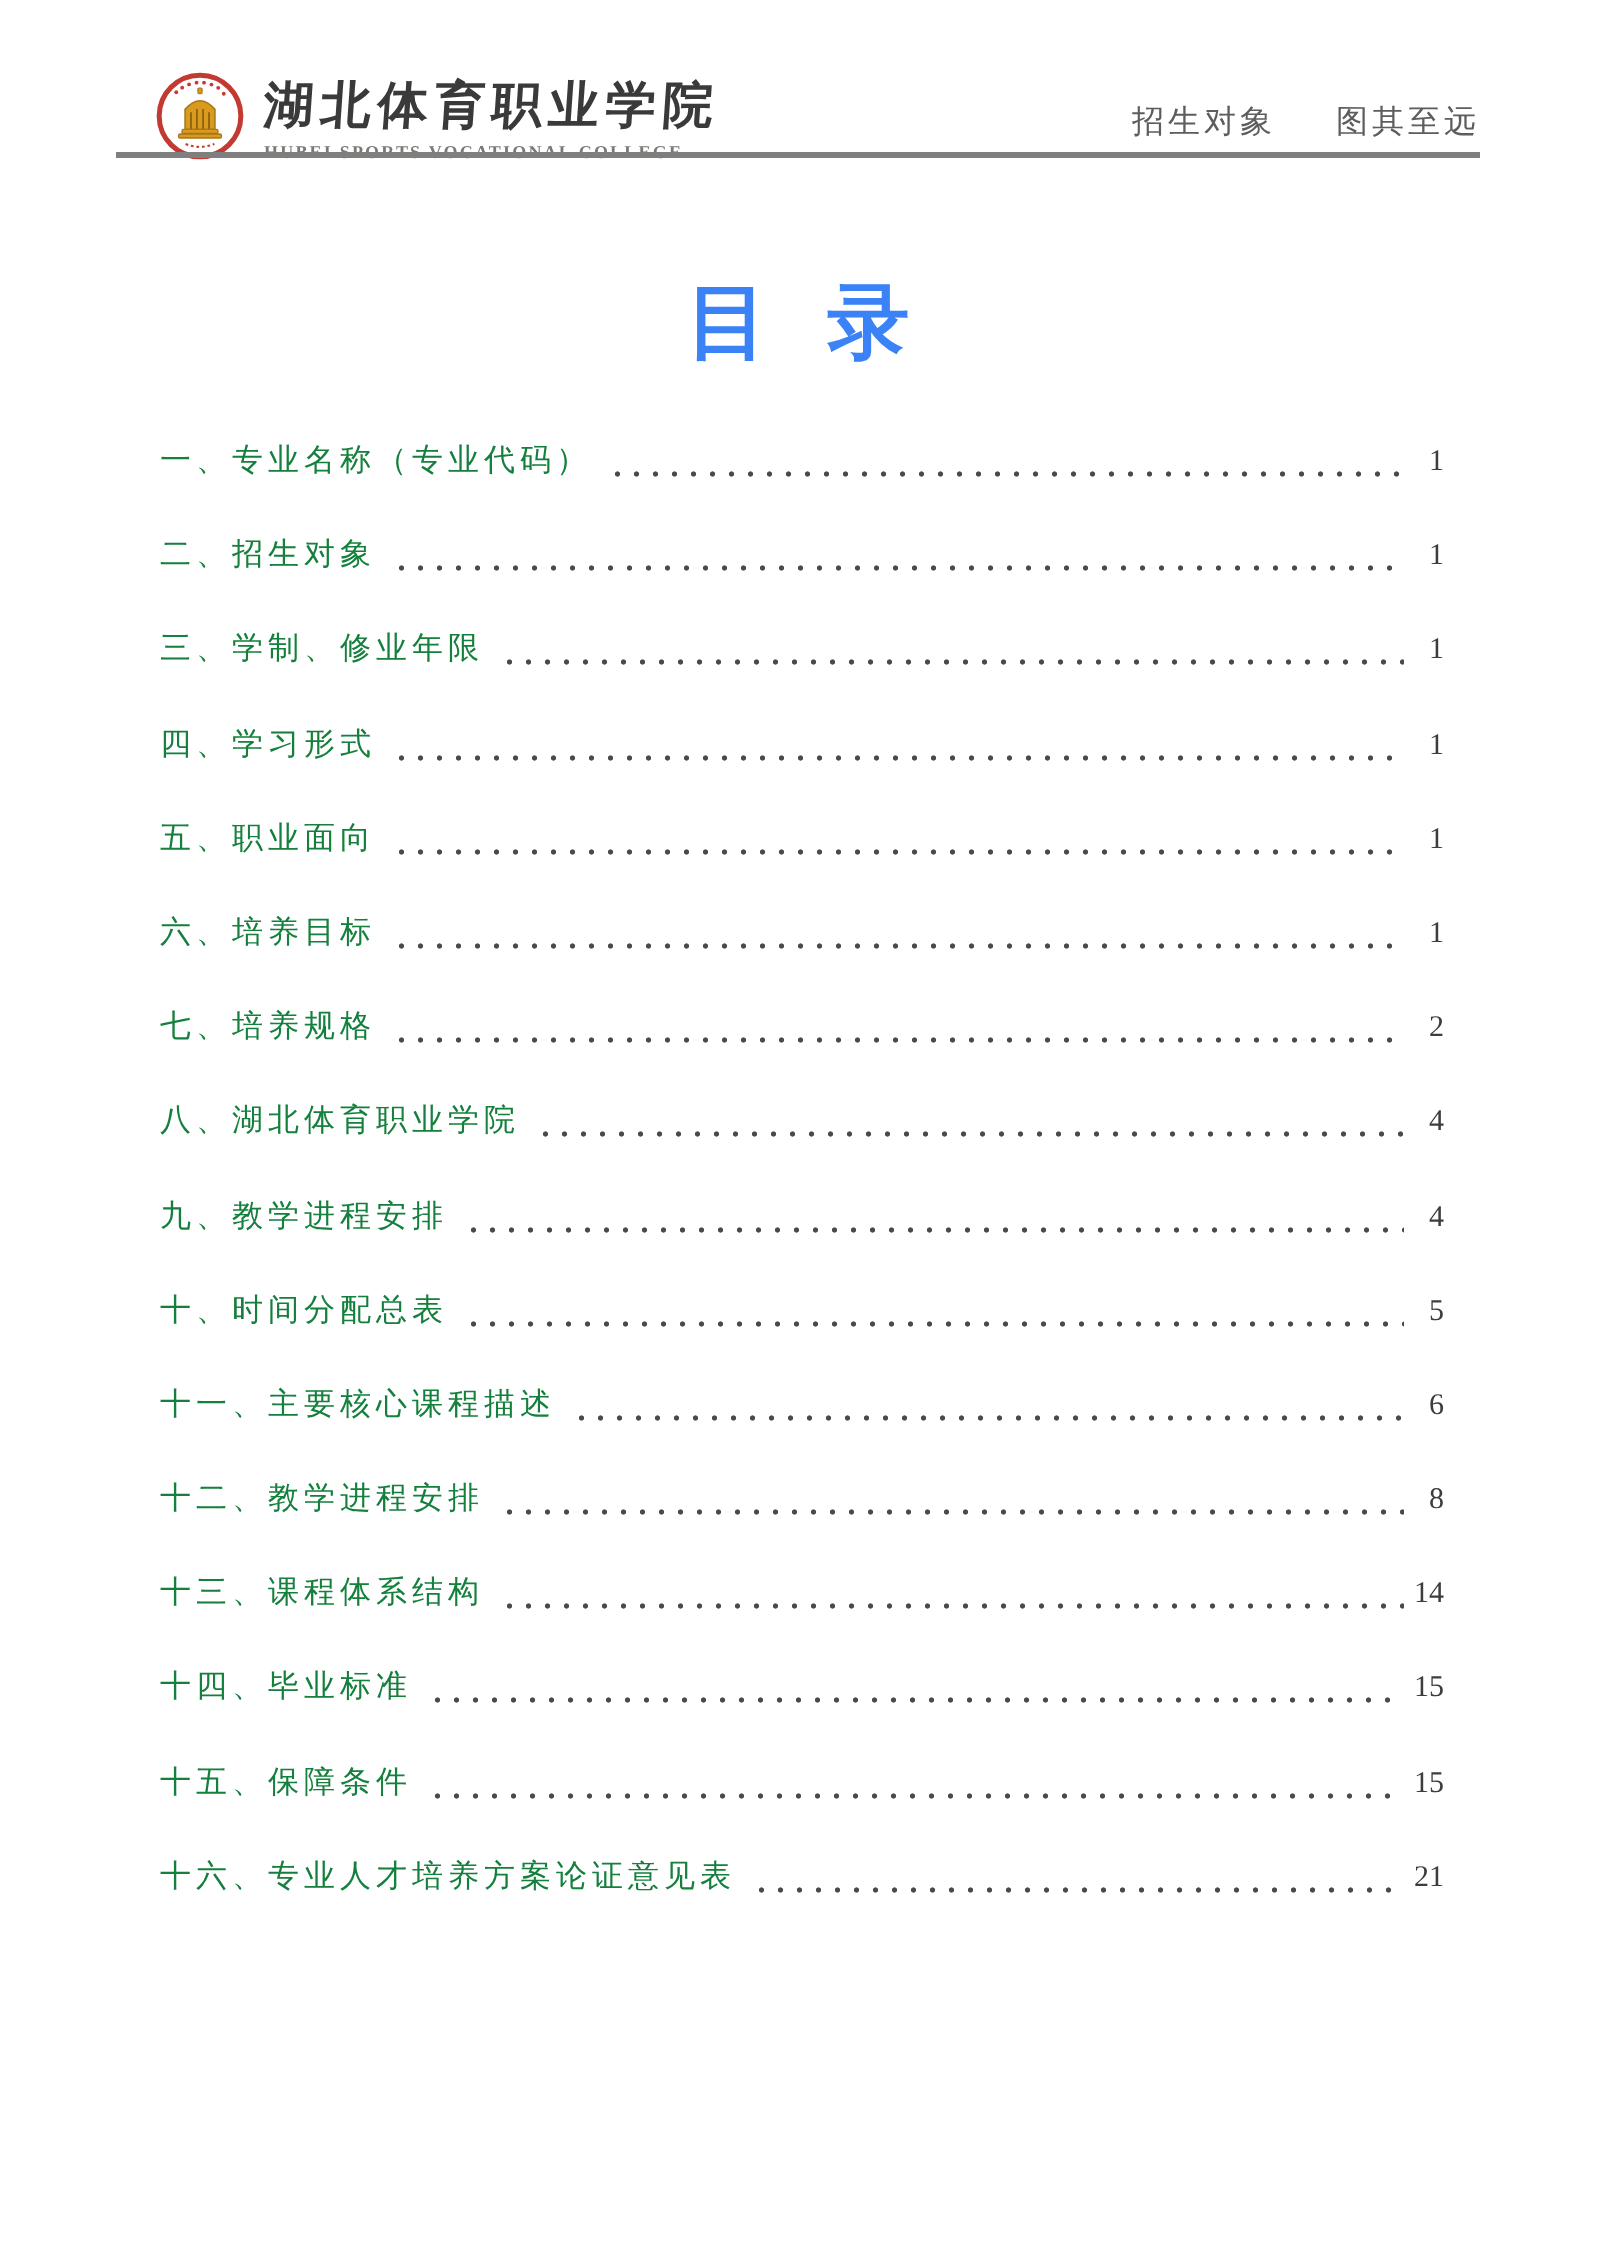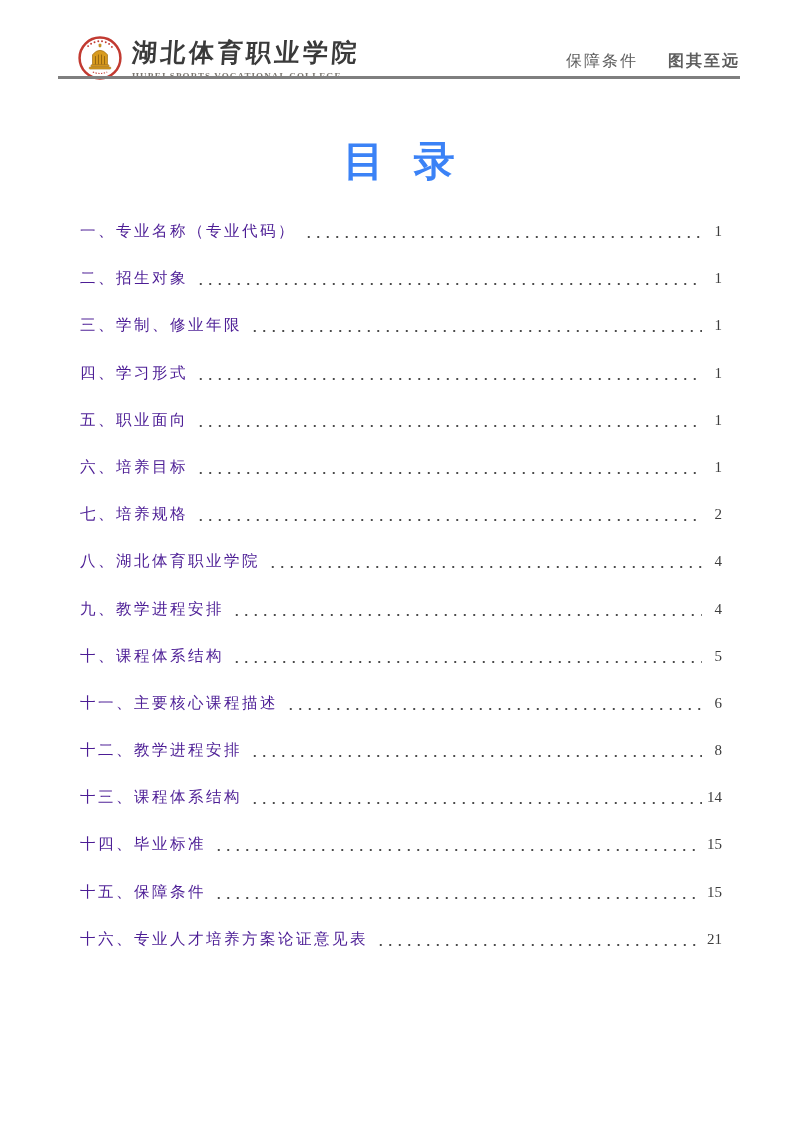--- a/index.html
+++ b/index.html
@@ -27,21 +27,21 @@
     font-size: 9px; font-weight: 700; color: #7c7872;
     letter-spacing: 1.1px; white-space: nowrap;
     font-family: "Liberation Serif", "DejaVu Serif", serif;
   }
   .hdr-slogan {
     position: absolute; right: 60px; top: 51px;
     font-size: 16px; color: #5d5d5d; letter-spacing: 2px;
     white-space: nowrap;
     font-family: "Liberation Serif", "DejaVu Serif", serif;
   }
-  .hdr-slogan .gap { display: inline-block; margin-left: 30px; font-weight: bold; }
+  .hdr-slogan .gap { display: inline-block; margin-left: 30px; }
   .hdr-rule {
     position: absolute; left: 58px; right: 60px; top: 76px;
     height: 2.6px; background: #7f7f7f;
   }
 
   
   .toc-title {
     position: absolute; top: 134px; left: 0; width: 100%;
     text-align: center;
     font-family: "Liberation Sans", "DejaVu Sans", sans-serif;
@@ -50,21 +50,21 @@
   }
 
   
   .toc { position: absolute; left: 80px; right: 78px; top: 221px; }
   .toc-row {
     display: flex; align-items: flex-end;
     height: 20px; margin-bottom: 27.2px;
     cursor: pointer;
   }
   .toc-label {
-    font-size: 15.5px; color: #4c1d95; letter-spacing: 2.5px;
+    font-size: 15.5px; color: #15803d; letter-spacing: 2.5px;
     white-space: nowrap; line-height: 20px;
   }
   .toc-leader {
     flex: 1 1 auto; height: 20px; margin: 0 2px 0 6px;
     background-image: radial-gradient(circle, #4a4a4a 1.15px, rgba(0,0,0,0) 1.45px);
     background-size: 9.5px 20px;
     background-repeat: repeat-x;
     background-position: left 2px bottom -6px;
   }
   .toc-page {
@@ -102,21 +102,21 @@
 
       <path d="M16.5,38.6 Q24,41.6 31.5,38.6" fill="none" stroke="#c23a31" stroke-width="1.1" stroke-dasharray="1.4 1.5"></path>
     </svg>
 
     <div class="hdr-nameblock">
       <div class="hdr-name-cn">湖北体育职业学院</div>
       <div class="hdr-name-en">HUBEI SPORTS VOCATIONAL COLLEGE</div>
     </div>
 
     <div class="hdr-slogan">
-      <span>保障条件</span><span class="gap">图其至远</span>
+      <span>招生对象</span><span class="gap">图其至远</span>
     </div>
 
     <div class="hdr-rule"></div>
   </div>
 
   <div class="toc-title">目 录</div>
 
   <div class="toc">
     <div class="toc-row">
       <span class="toc-label">一、专业名称（专业代码）</span>
@@ -157,21 +157,21 @@
       <span class="toc-label">八、湖北体育职业学院</span>
       <span class="toc-leader"></span>
       <span class="toc-page">4</span>
     </div>
     <div class="toc-row">
       <span class="toc-label">九、教学进程安排</span>
       <span class="toc-leader"></span>
       <span class="toc-page">4</span>
     </div>
     <div class="toc-row">
-      <span class="toc-label">十、课程体系结构</span>
+      <span class="toc-label">十、时间分配总表</span>
       <span class="toc-leader"></span>
       <span class="toc-page">5</span>
     </div>
     <div class="toc-row">
       <span class="toc-label">十一、主要核心课程描述</span>
       <span class="toc-leader"></span>
       <span class="toc-page">6</span>
     </div>
     <div class="toc-row">
       <span class="toc-label">十二、教学进程安排</span>

